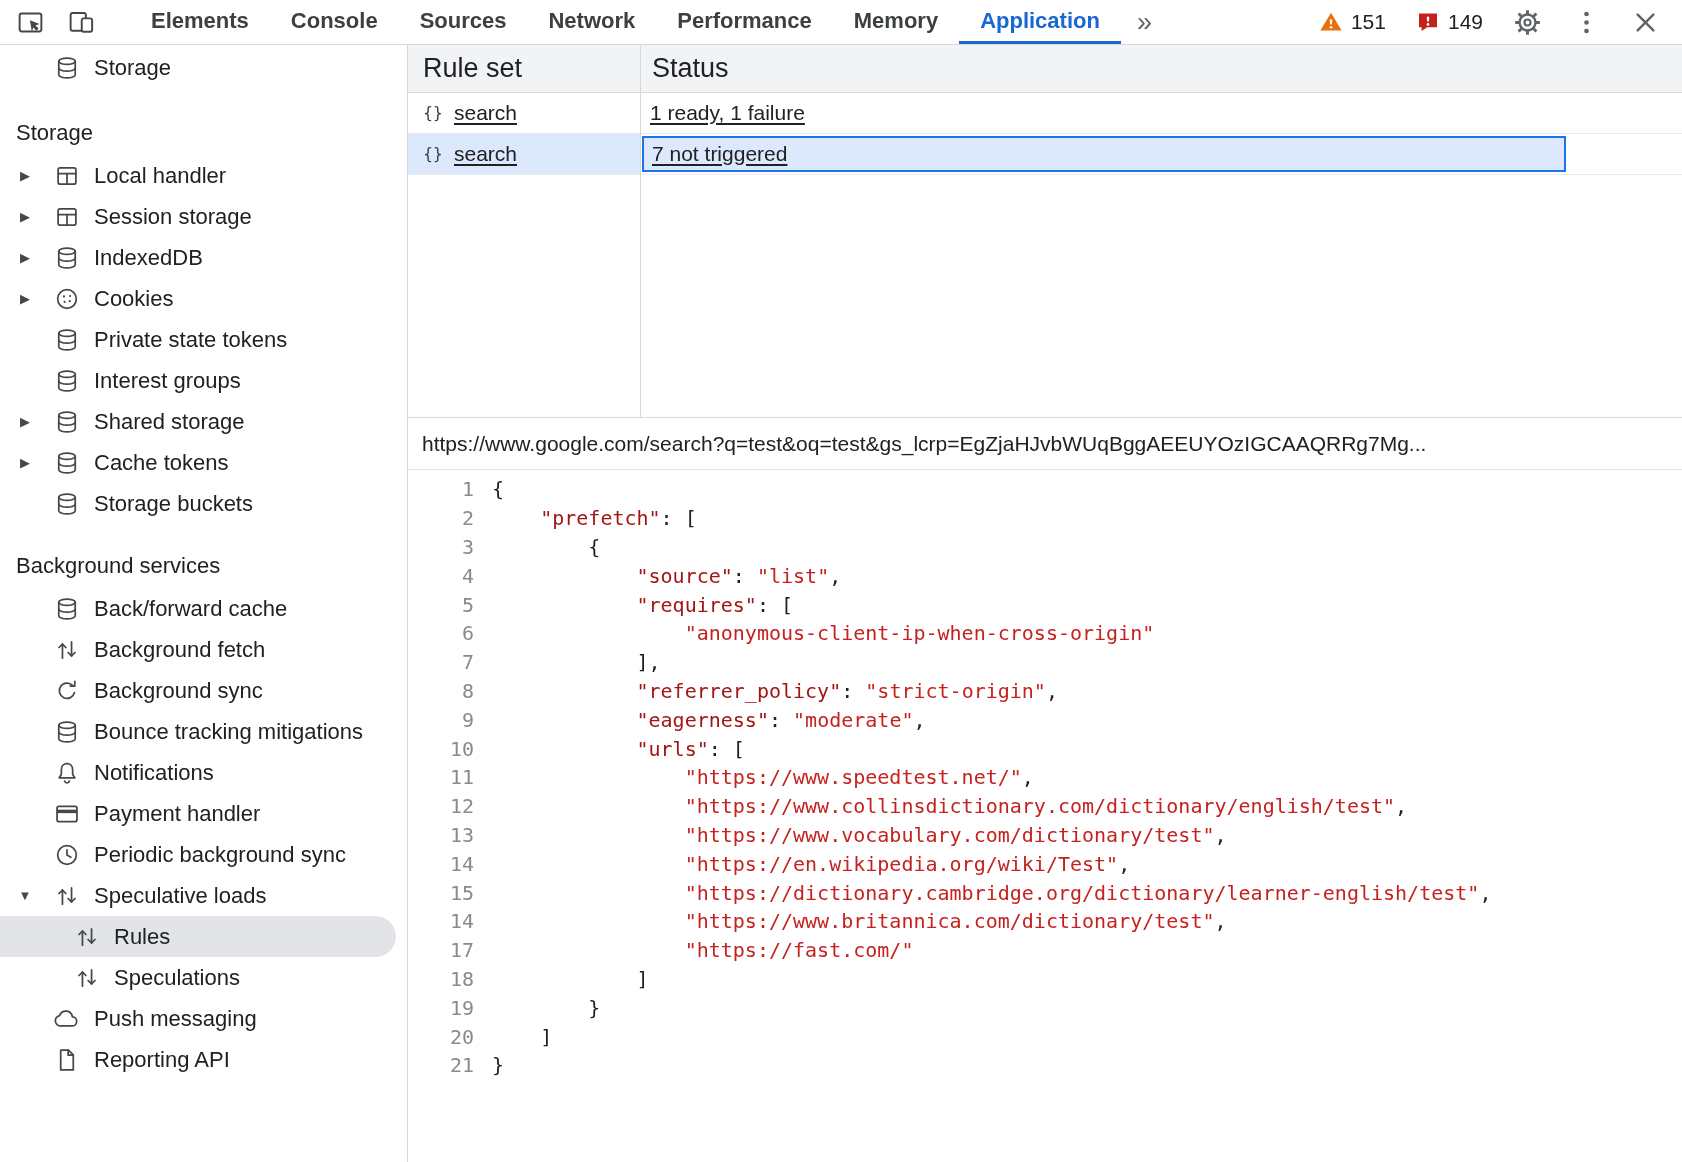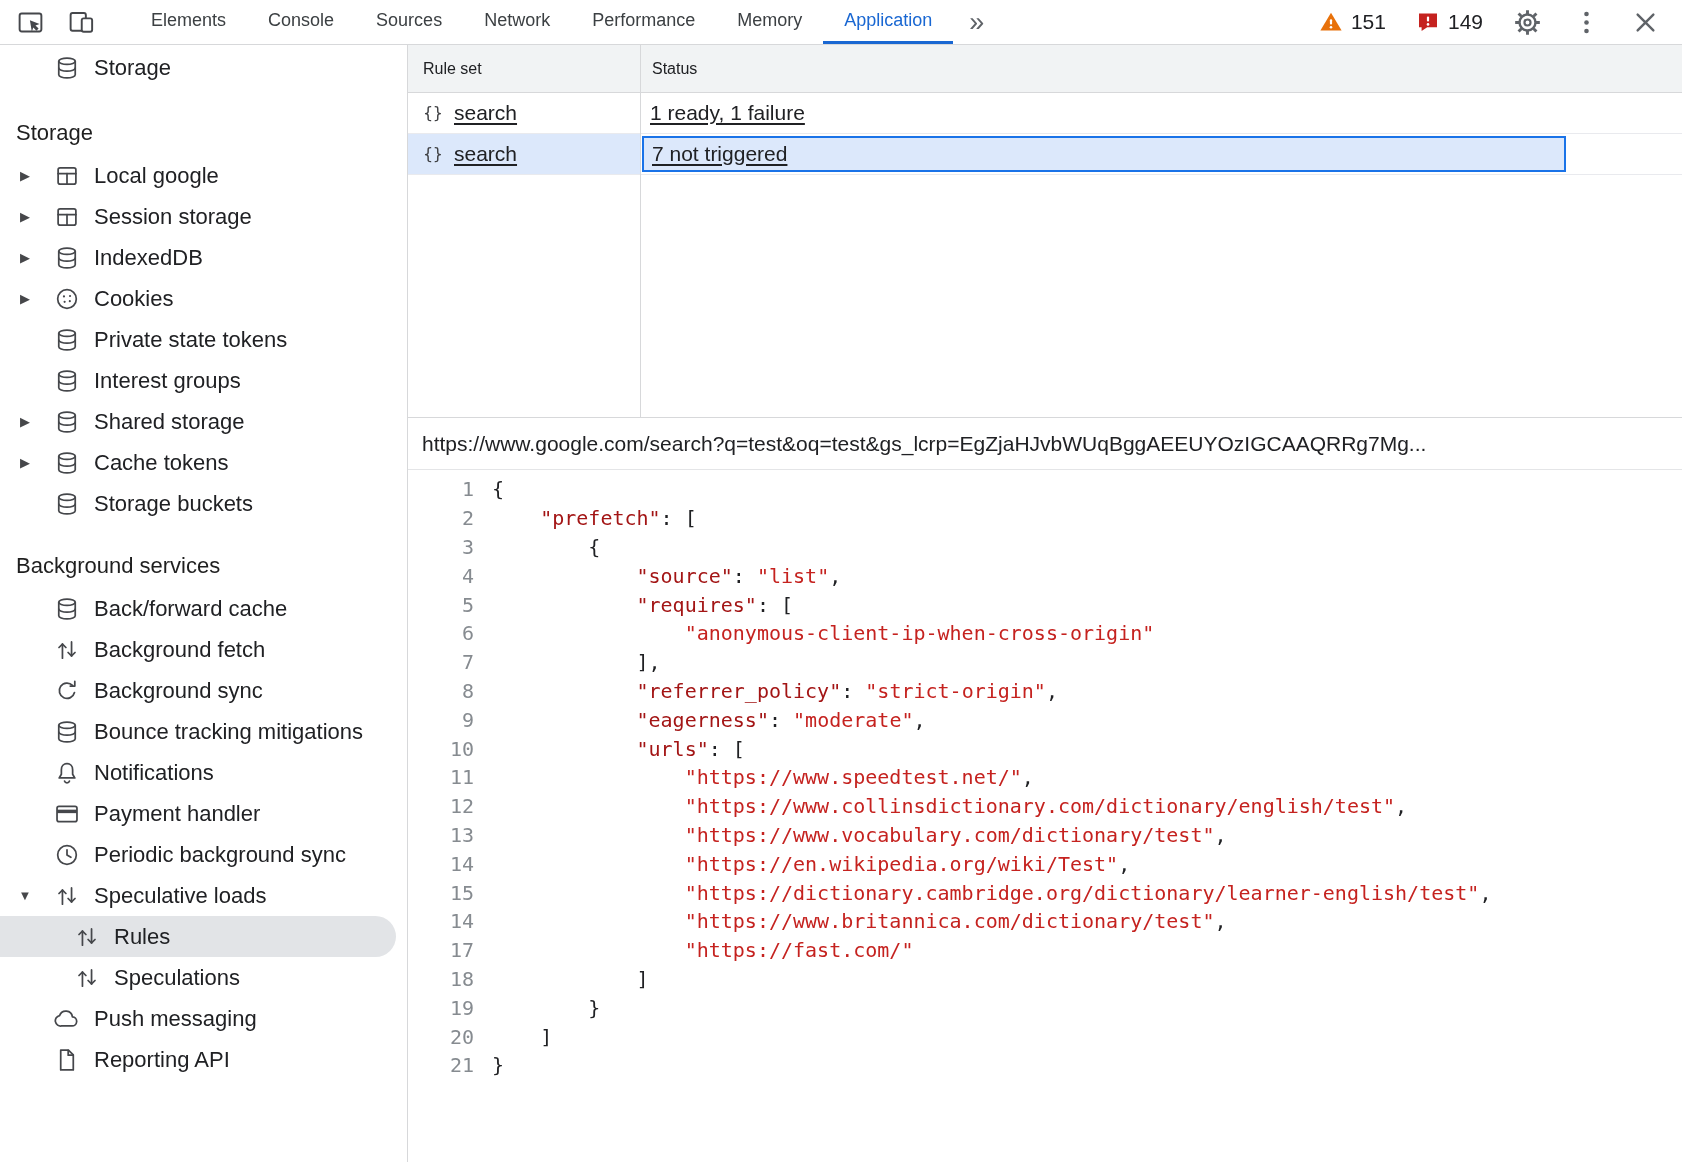--- a/index.html
+++ b/index.html
@@ -10,21 +10,21 @@
     color:#202124; cursor:default;
   }
   .app { width:1682px; height:1162px; display:flex; flex-direction:column; }
 
   
   .toolbar { height:45px; flex:none; display:flex; align-items:stretch; border-bottom:1px solid #d7d8da; background:#fff; }
   .tb-icons { display:flex; align-items:center; gap:22px; padding:0 18px 0 16px; }
   .tbtn { width:29px; height:29px; display:inline-flex; flex:none; }
   .tbtn svg { width:100%; height:100%; }
   .tabs { display:flex; align-items:stretch; margin-left:16px; }
-  .tab { display:flex; align-items:center; padding:12px 21px; font-size:18px; color:#3c4043; border-bottom:3px solid transparent; white-space:nowrap; }
+  .tab { display:flex; align-items:center; padding:12px 21px; font-size:22px; color:#3c4043; border-bottom:3px solid transparent; white-space:nowrap;font-weight:bold; }
   .tab.active { color:var(--active-tab,#1967d2); border-bottom-color:var(--active-tab,#1967d2); }
   .chev { display:flex; align-items:center; font-size:27px; color:#5f6368; padding:0 16px; }
   .tb-right { margin-left:auto; display:flex; align-items:center; gap:30px; padding-right:22px; }
   .count { display:flex; align-items:center; gap:8px; font-size:21px; color:#202124; }
   .count .bic { width:24px; height:24px; display:inline-flex; }
   .count .bic svg { width:100%; height:100%; }
 
   
   .main-row { flex:1; display:flex; min-height:0; }
   .sidebar { width:408px; flex:none; border-right:1px solid #d7d8da; overflow:hidden; padding-top:0; }
@@ -36,21 +36,21 @@
   .side-item .arrow { width:22px; flex:none; font-size:13px; color:#46474a; display:flex; justify-content:center; }
   .side-item .ic { margin-left:18px; }
   .ic { width:26px; height:26px; display:inline-flex; flex:none; }
   .ic svg { width:100%; height:100%; }
   .side-item .lbl { margin-left:14px; white-space:nowrap; }
 
   
   .content { flex:1; min-width:0; display:flex; flex-direction:column; }
   .rs-panel { height:373px; flex:none; position:relative; border-bottom:1px solid #d7d8da; }
   .rs-vline { position:absolute; left:232px; top:0; bottom:0; width:1px; background:#d7d8da; z-index:2; }
-  .rs-header { height:48px; display:flex; background:#f1f3f4; border-bottom:1px solid #d7d8da; font-size:16px; color:#202124; }
+  .rs-header { height:48px; display:flex; background:#f1f3f4; border-bottom:1px solid #d7d8da; font-size:27px; color:#202124; }
   .rs-header .c1 { width:232px; flex:none; display:flex; align-items:center; padding-left:15px; }
   .rs-header .c2 { flex:1; display:flex; align-items:center; padding-left:12px; }
   .rs-row { height:41px; display:flex; border-bottom:1px solid #e9eaee; font-size:21px; background:#fff; position:relative; z-index:1; }
   .rs-row .c1 { width:232px; flex:none; display:flex; align-items:center; gap:9px; padding-left:13px; }
   .rs-row .c2 { flex:1; display:flex; align-items:stretch; }
   .status-box { display:flex; align-items:center; padding-left:10px; width:100%; }
   .rs-row.selected .c1 { background:var(--selected-row-bg,#dce8fb); }
   .rs-row.selected .status-box { margin:2px 116px 2px 2px; border:2px solid var(--accent,#1a73e8); border-radius:0; background:var(--selected-row-bg,#dce8fb); padding-left:8px; width:auto; flex:1; z-index:3; }
   .dt-link { color:#202124; text-decoration:underline; text-underline-offset:3px; cursor:pointer; white-space:nowrap; }
   .ic.braces { width:24px; height:24px; }
@@ -155,21 +155,21 @@
           <div class="section-title">Storage</div>
           <div class="side-item">
             <span class="arrow">▶</span>
             <span class="ic">
               <svg viewBox="0 0 24 24" fill="none" stroke="#45474b" stroke-width="1.6" stroke-linecap="round" stroke-linejoin="round">
                 <rect x="3.8" y="4.5" width="16.4" height="15" rx="1.8"></rect>
                 <path d="M3.8 9.8h16.4"></path>
                 <path d="M12 9.8v9.7"></path>
               </svg>
             </span>
-            <span class="lbl">Local google</span>
+            <span class="lbl">Local handler</span>
           </div>
           <div class="side-item">
             <span class="arrow">▶</span>
             <span class="ic">
               <svg viewBox="0 0 24 24" fill="none" stroke="#45474b" stroke-width="1.6" stroke-linecap="round" stroke-linejoin="round">
                 <rect x="3.8" y="4.5" width="16.4" height="15" rx="1.8"></rect>
                 <path d="M3.8 9.8h16.4"></path>
                 <path d="M12 9.8v9.7"></path>
               </svg>
             </span>

